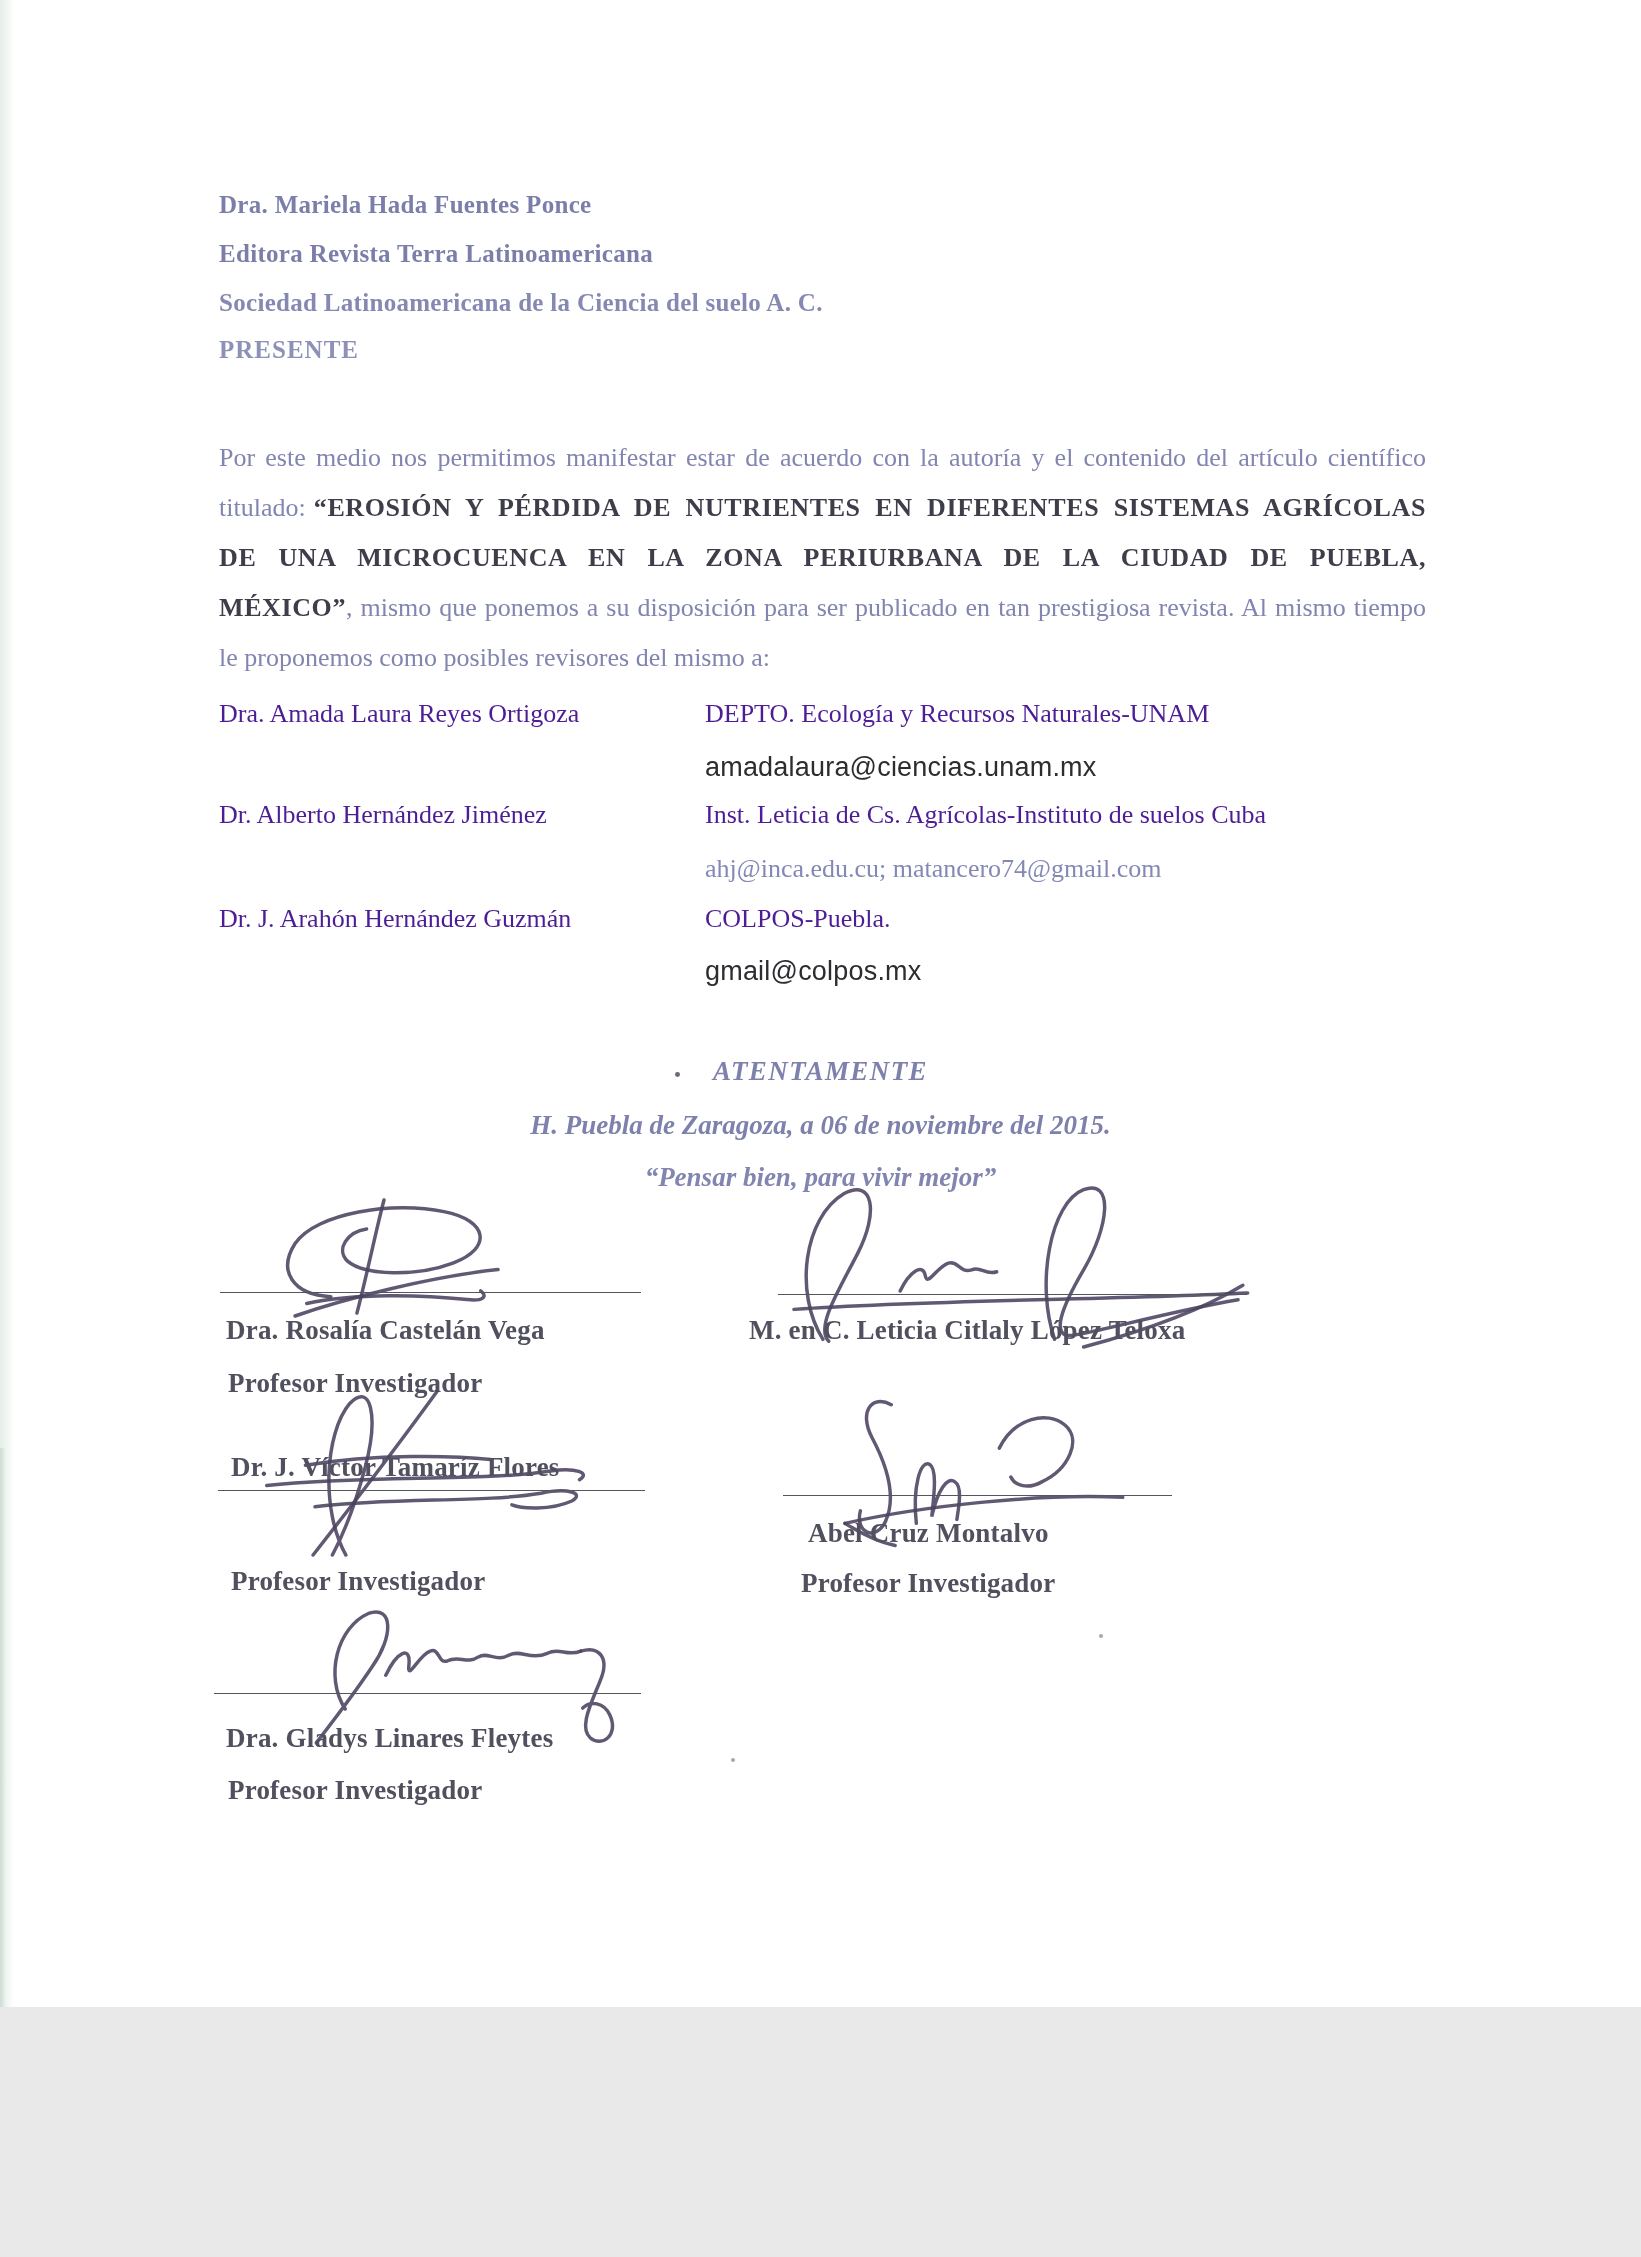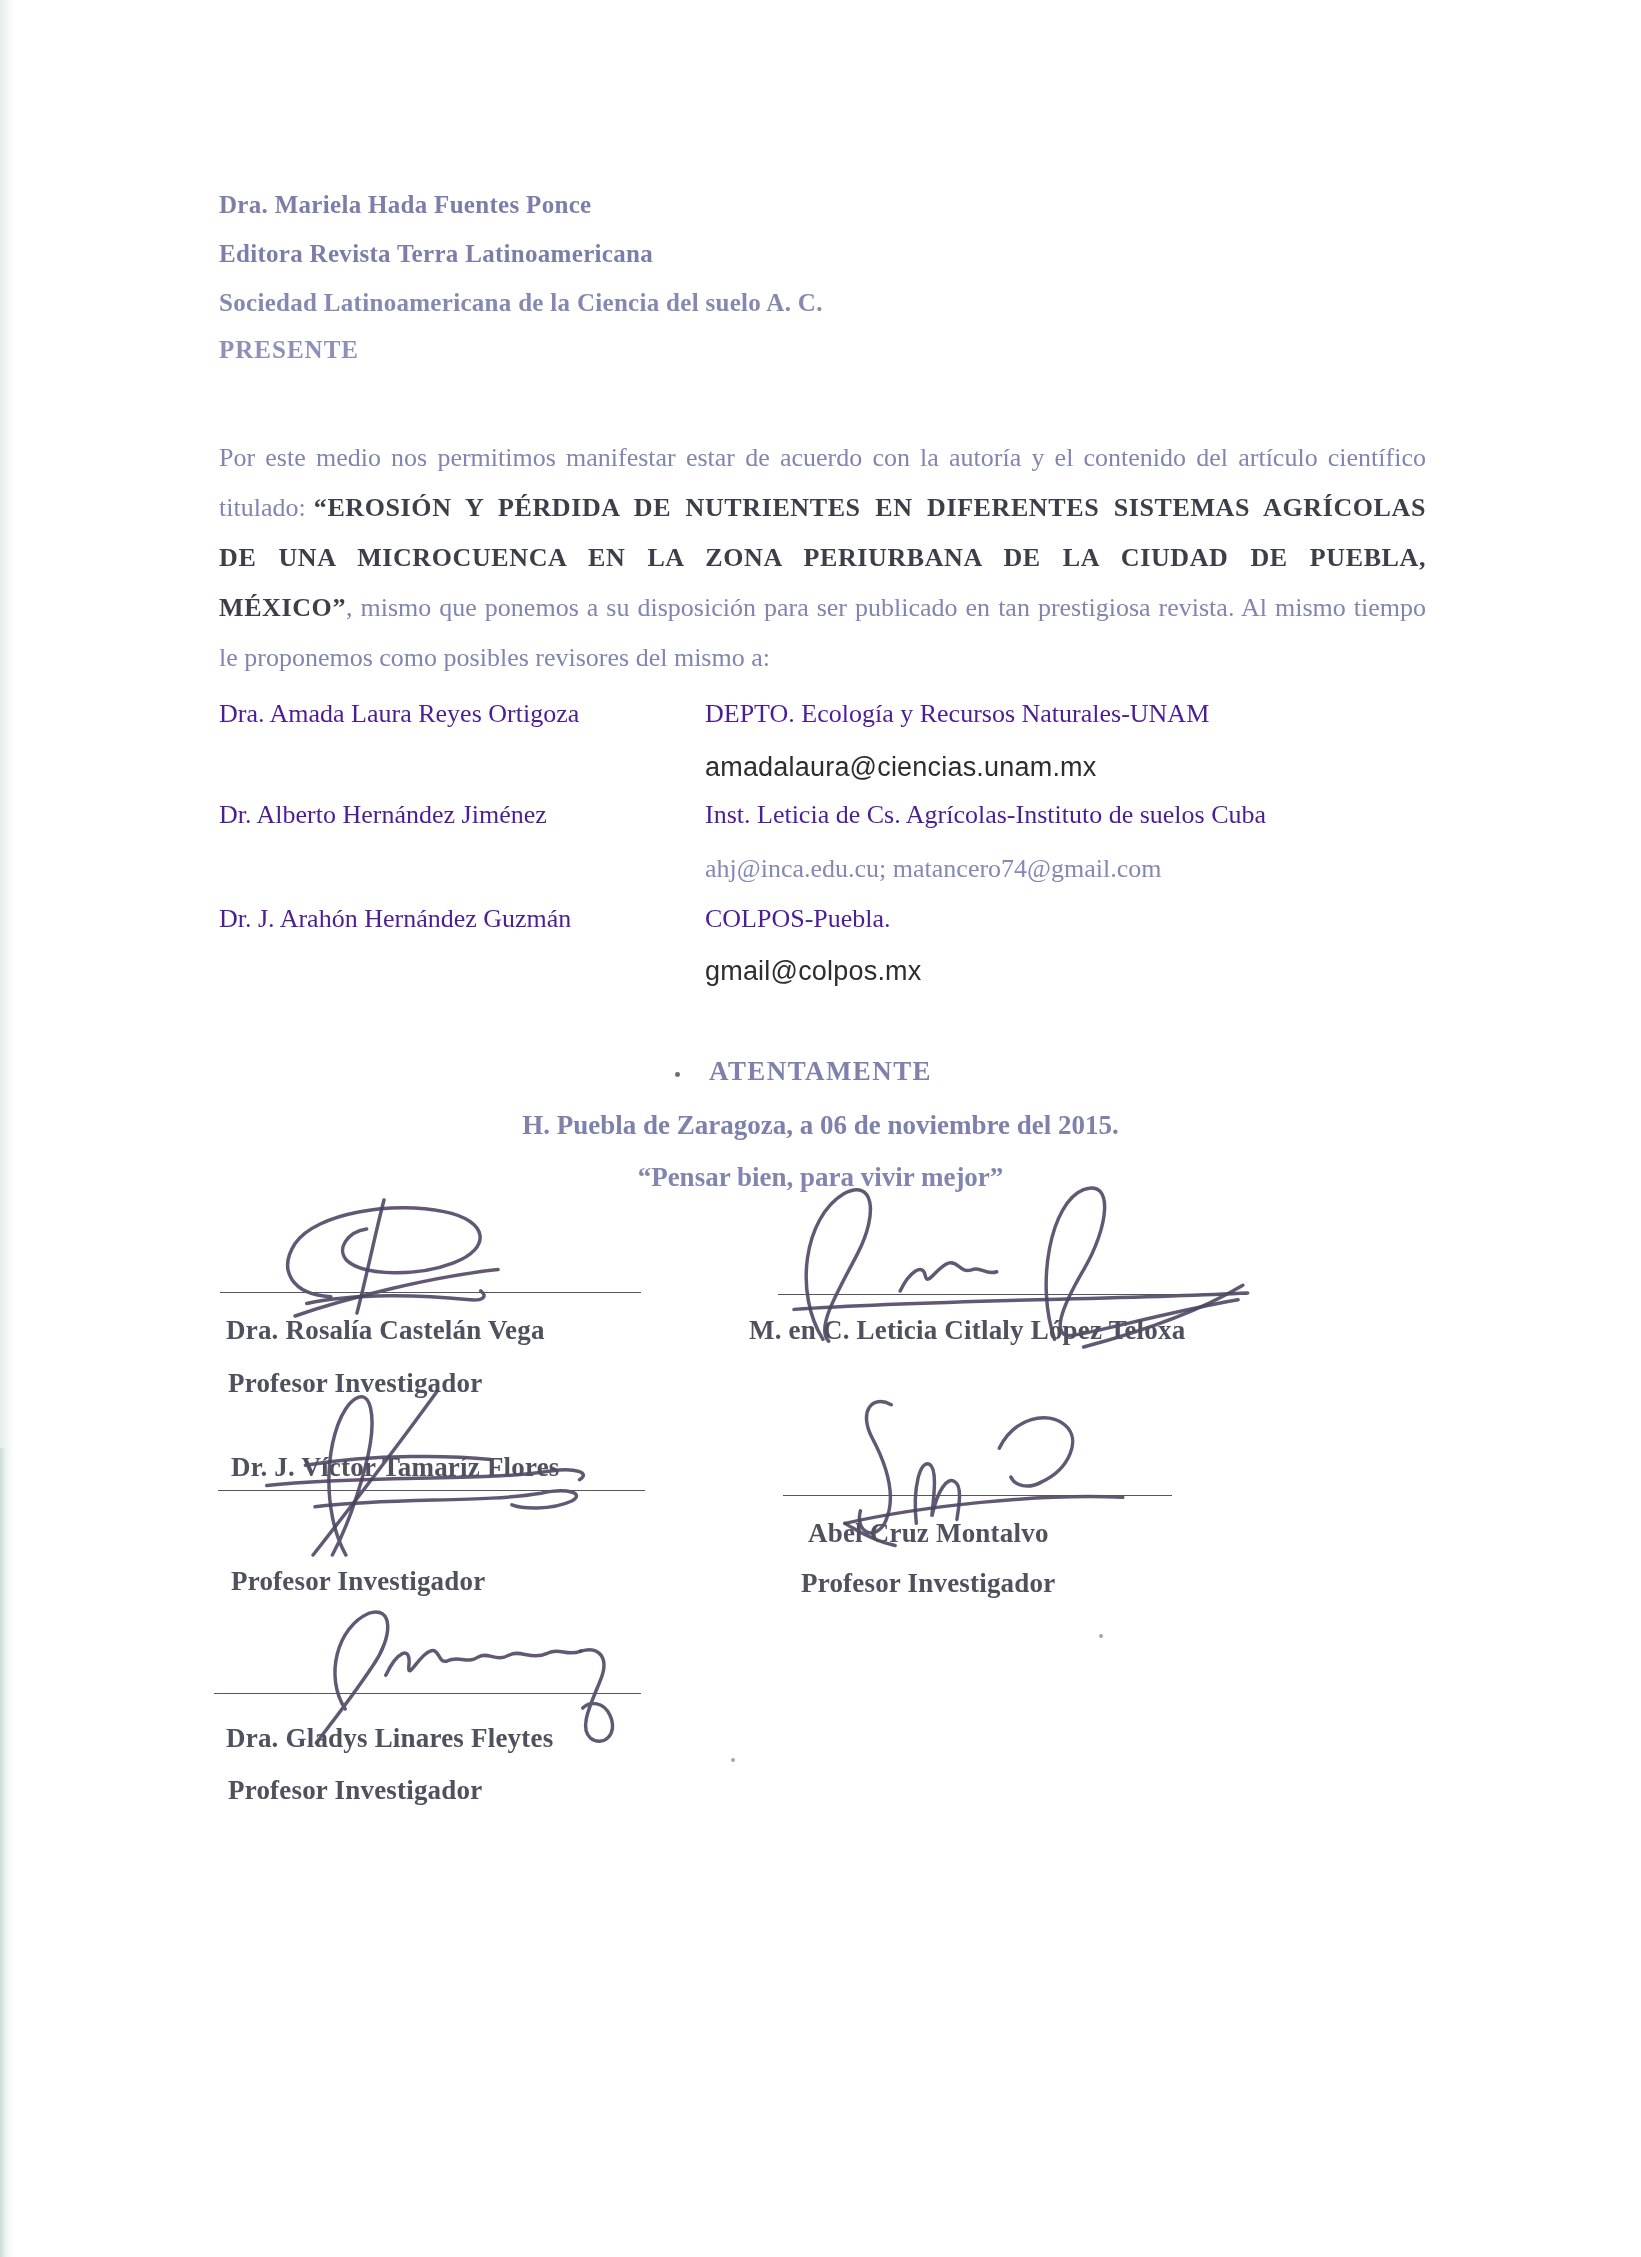--- a/index.html
+++ b/index.html
@@ -1,18 +1,18 @@
 <!DOCTYPE html>
 <html><head>
 <meta charset="utf-8">
 <style>
   html,body{margin:0;padding:0;background:#e9e9e9;}
   .page{
     position:relative;
-    width:1641px;height:2257px;
+    width:1641px;height:2007px;
     background:#ffffff;
     overflow:hidden;
     font-family:"Liberation Serif", serif;
   }
   .abs{position:absolute;white-space:nowrap;}
   
   .scan-edge{
     position:absolute;left:0;top:0;width:13.5px;height:2257px;
     background:linear-gradient(to right, rgba(205,223,212,0.55), rgba(255,255,255,0));
   }
@@ -34,21 +34,21 @@
   .body-par b{color:#3e3e4a;letter-spacing:0.6px;word-spacing:5.8px;}
   
   .rev-name,.rev-affil{font-size:26px;color:#4c1d95;}
   .email-typed{
     font-family:"Liberation Sans", sans-serif;
     font-size:27px;color:#2d2d31;letter-spacing:0.2px;
   }
   .email-serif{font-size:26px;color:#8488b4;}
   
   .closing{font-weight:bold;font-size:27px;color:#7d81ab;}
-  .centered{left:0;width:1641px;text-align:center;}
+  .centered{left:0;width:1641px;text-align:center;font-style:italic;}
   
   .sig-line{position:absolute;height:0;border-top:1.9px solid #55555f;}
   .sig-name{font-weight:bold;font-size:27px;color:#50505e;letter-spacing:0.2px;}
   .sig-title{font-weight:bold;font-size:27px;color:#50505e;letter-spacing:0.2px;}
   .sig-svg{position:absolute;overflow:visible;}
   .sig-svg path{fill:none;stroke:#4b4260;stroke-width:3.6;stroke-linecap:round;opacity:0.88;}
 </style>
 </head>
 <body>
 

